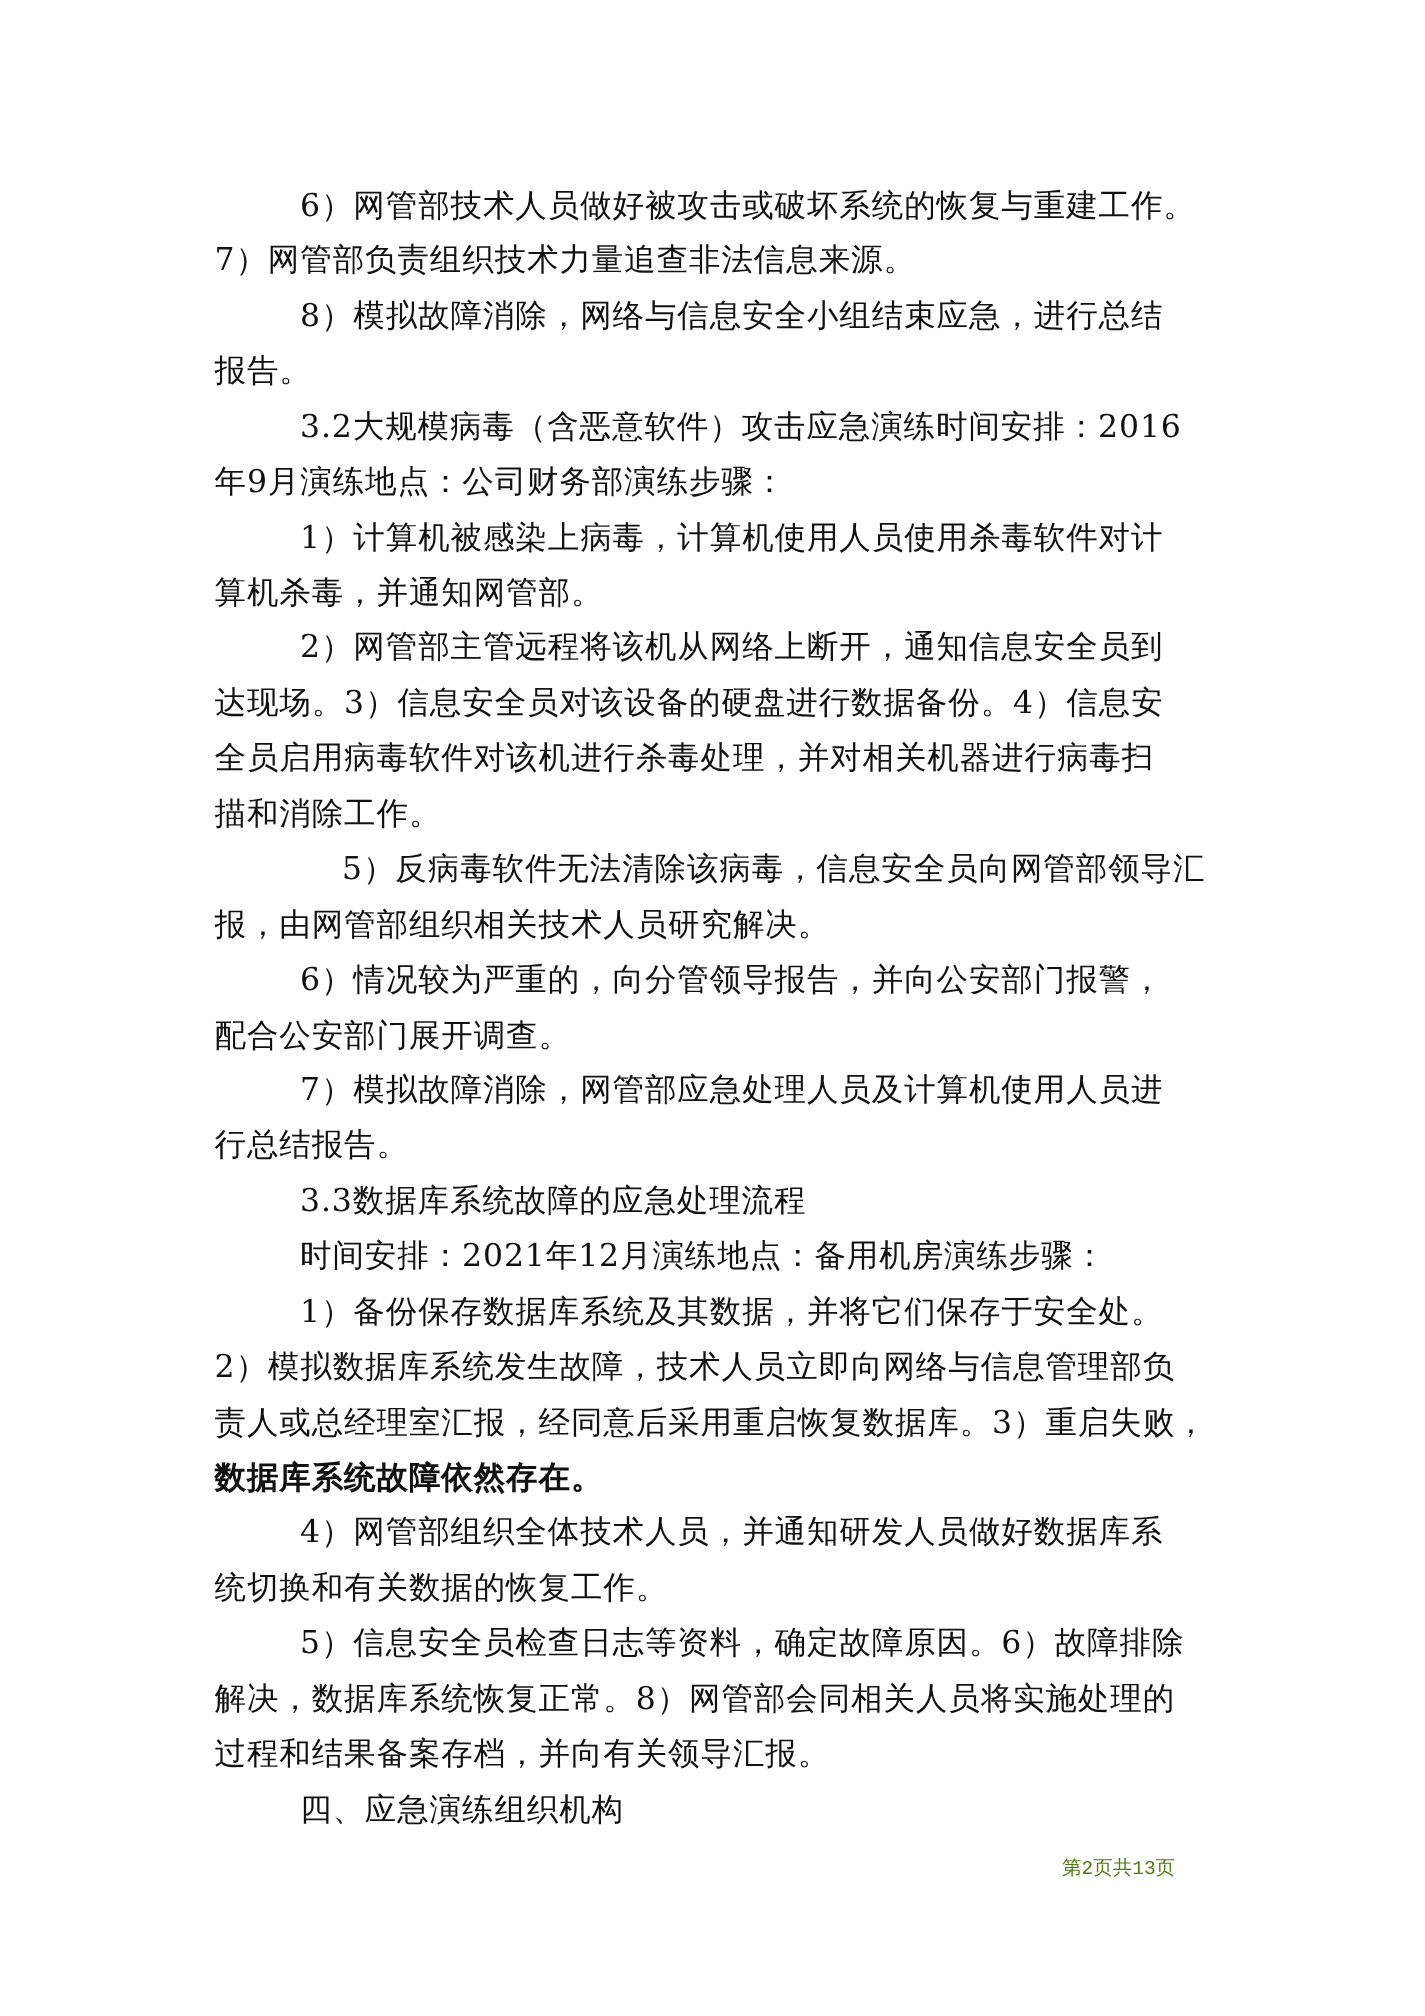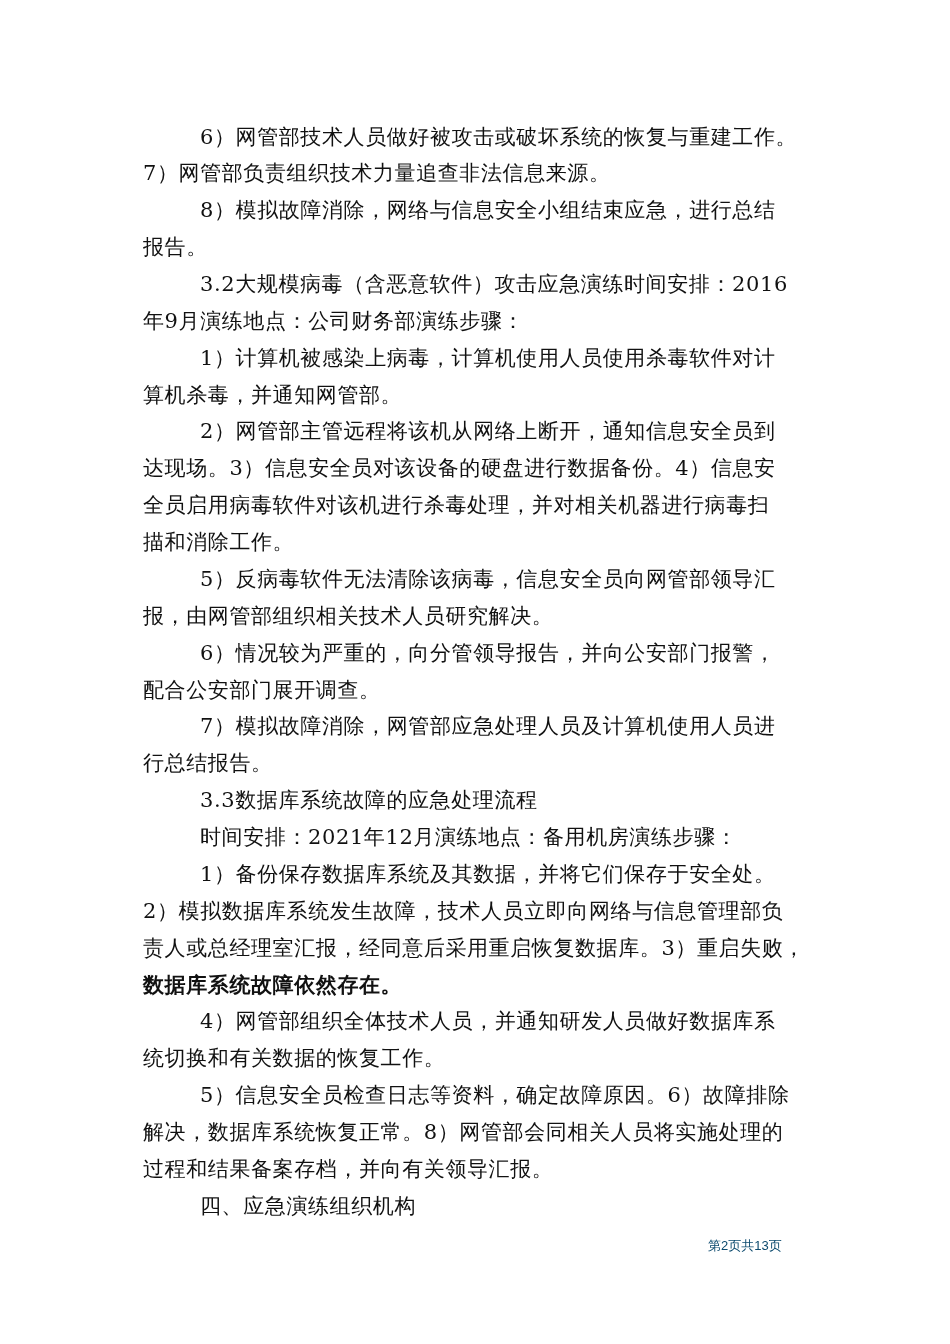--- a/index.html
+++ b/index.html
@@ -28,45 +28,45 @@
       font-size: 21px;
       line-height: 26px;
       white-space: nowrap;
       letter-spacing: 0.6px;
     }
     .indent { left: 200px; }
     .footer {
       position: absolute;
       left: 708px;
       top: 1238px;
-      font-family: Liberation Sans, sans-serif;
+      font-family: Liberation Mono, monospace;
       font-size: 13px;
       line-height: 16px;
-      color: #0c4a6e;
+      color: #4d7c0f;
       white-space: nowrap;
     }
   </style>
 </head>
 <body>
 
 <div class="page">
   <div id="body-lines">
       <div class="line indent" style="top: 124px;">6）网管部技术人员做好被攻击或破坏系统的恢复与重建工作。</div>
       <div class="line" style="top: 160px;">7）网管部负责组织技术力量追查非法信息来源。</div>
       <div class="line indent" style="top: 197px;">8）模拟故障消除，网络与信息安全小组结束应急，进行总结</div>
       <div class="line" style="top: 234px;">报告。</div>
       <div class="line indent" style="top: 271px;">3.2大规模病毒（含恶意软件）攻击应急演练时间安排：2016</div>
       <div class="line" style="top: 308px;">年9月演练地点：公司财务部演练步骤：</div>
       <div class="line indent" style="top: 345px; text-align: center;">1）计算机被感染上病毒，计算机使用人员使用杀毒软件对计</div>
       <div class="line" style="top: 382px;">算机杀毒，并通知网管部。</div>
       <div class="line indent" style="top: 418px;">2）网管部主管远程将该机从网络上断开，通知信息安全员到</div>
       <div class="line" style="top: 455px;">达现场。3）信息安全员对该设备的硬盘进行数据备份。4）信息安</div>
       <div class="line" style="top: 492px;">全员启用病毒软件对该机进行杀毒处理，并对相关机器进行病毒扫</div>
       <div class="line" style="top: 529px;">描和消除工作。</div>
-      <div class="line indent" style="top: 566px;">5）反病毒软件无法清除该病毒，信息安全员向网管部领导汇</div>
+      <div class="line indent" style="top: 566px; margin-left: 28px;">5）反病毒软件无法清除该病毒，信息安全员向网管部领导汇</div>
       <div class="line" style="top: 603px;">报，由网管部组织相关技术人员研究解决。</div>
       <div class="line indent" style="top: 640px;">6）情况较为严重的，向分管领导报告，并向公安部门报警，</div>
       <div class="line" style="top: 677px;">配合公安部门展开调查。</div>
       <div class="line indent" style="top: 713px;">7）模拟故障消除，网管部应急处理人员及计算机使用人员进</div>
       <div class="line" style="top: 750px;">行总结报告。</div>
       <div class="line indent" style="top: 787px;">3.3数据库系统故障的应急处理流程</div>
       <div class="line indent" style="top: 824px;">时间安排：2021年12月演练地点：备用机房演练步骤：</div>
       <div class="line indent" style="top: 861px;">1）备份保存数据库系统及其数据，并将它们保存于安全处。</div>
       <div class="line" style="top: 898px;">2）模拟数据库系统发生故障，技术人员立即向网络与信息管理部负</div>
       <div class="line" style="top: 935px;">责人或总经理室汇报，经同意后采用重启恢复数据库。3）重启失败，</div>

